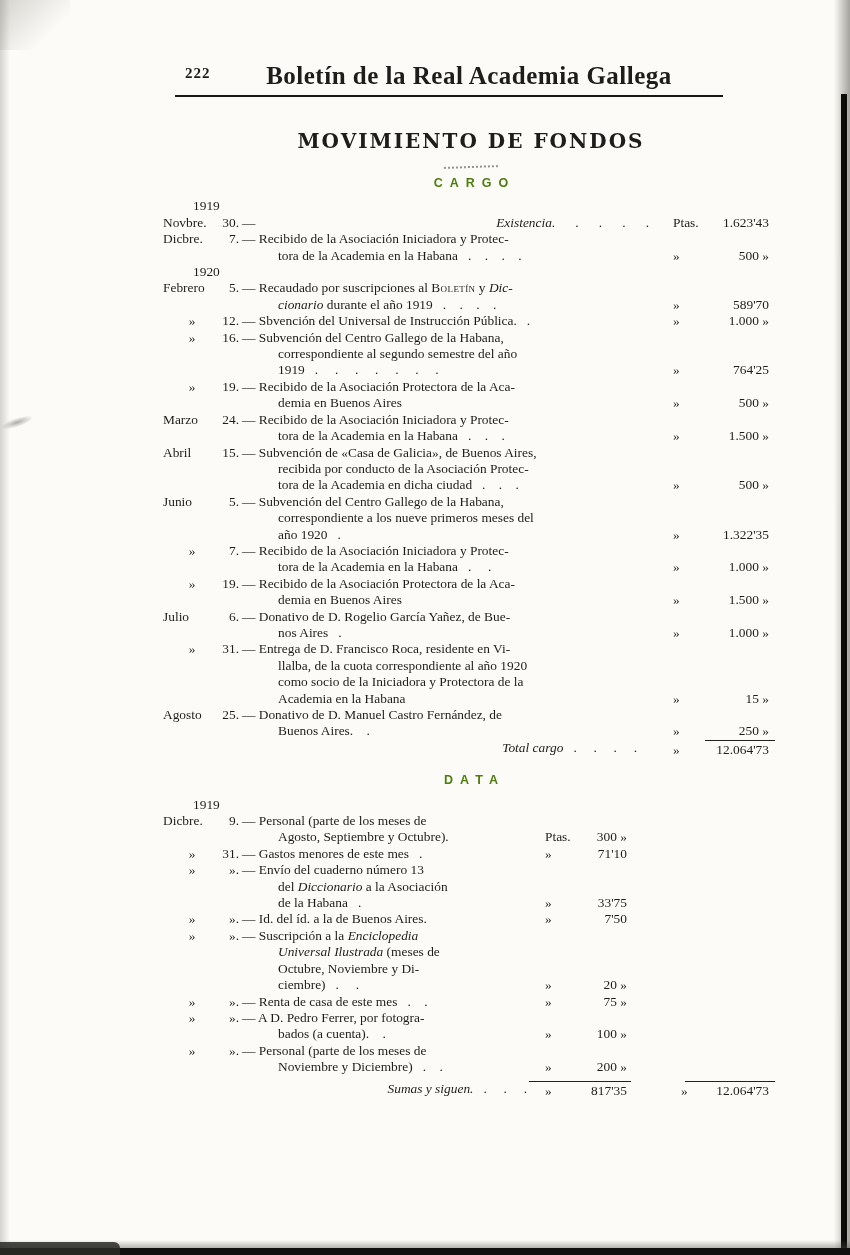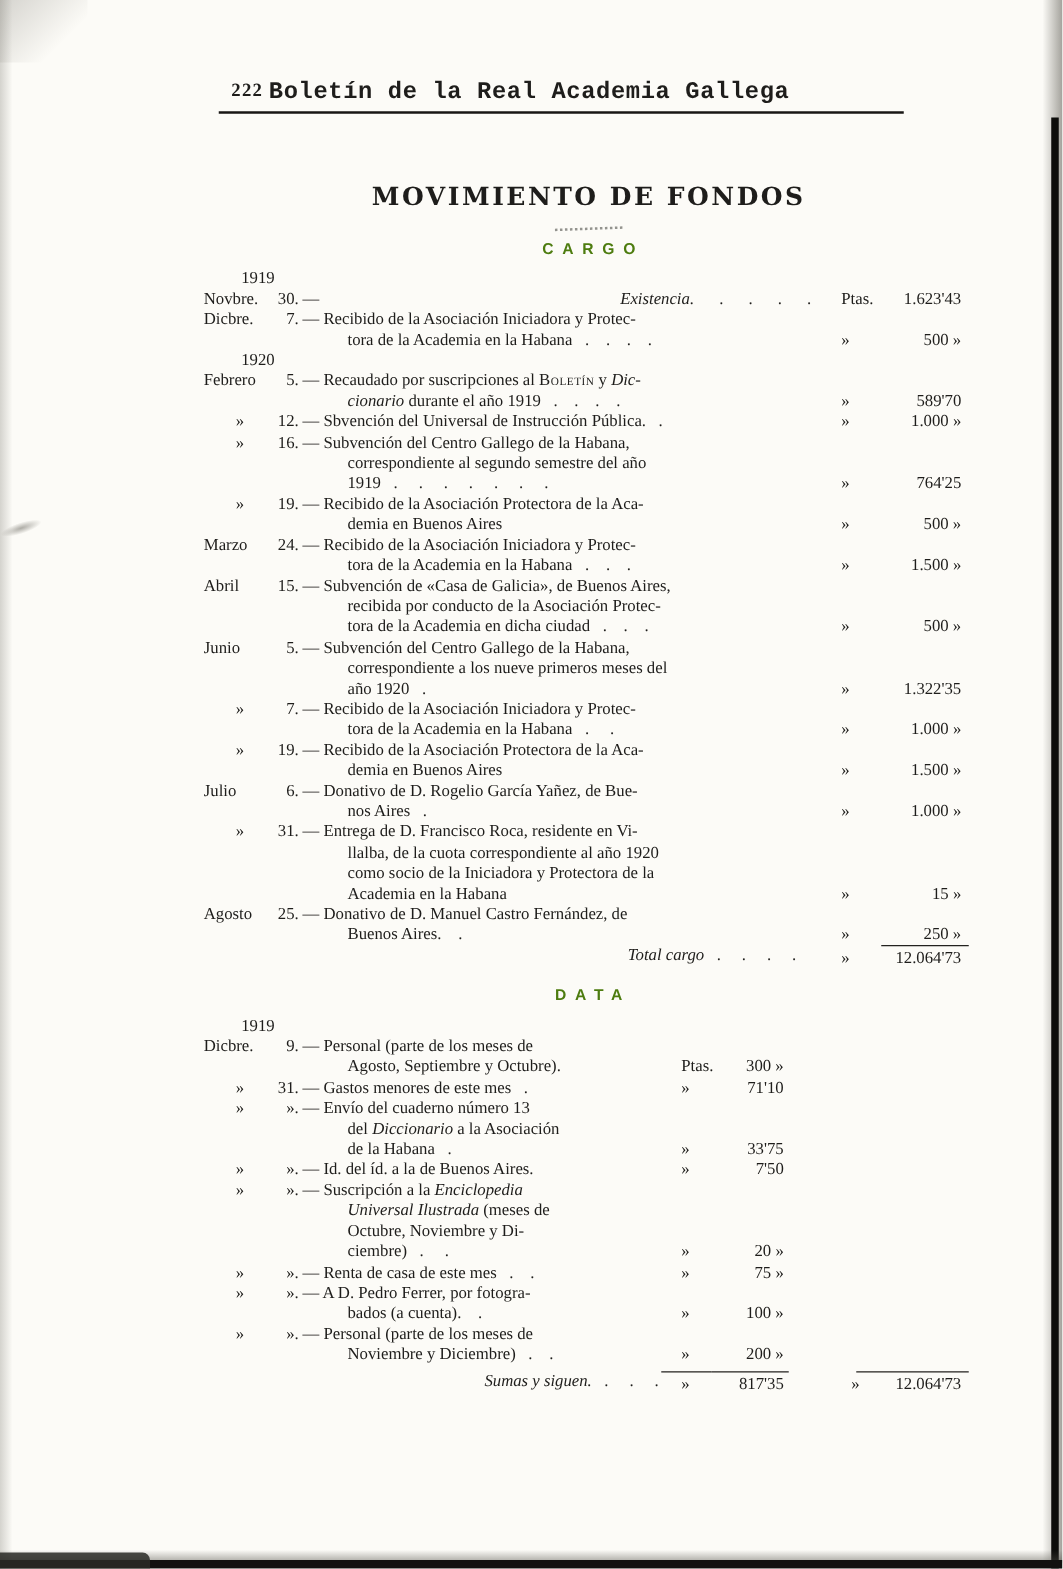--- a/index.html
+++ b/index.html
@@ -17,26 +17,26 @@
   .edge-bottom-soft{position:absolute;left:0;bottom:5px;width:100%;height:10px;
       background:linear-gradient(0deg,rgba(80,78,70,.5),rgba(255,255,255,0));}
   .edge-bottom-dark{position:absolute;left:0;bottom:0;width:100%;height:7px;background:#12110f;}
   .smudge-bl{position:absolute;left:0;bottom:0;width:120px;height:13px;background:#2a2a26;opacity:.85;border-radius:0 6px 0 0;}
   .speck-left{position:absolute;left:0;top:418px;width:34px;height:9px;border-radius:50%;
       background:radial-gradient(closest-side,rgba(110,108,100,.55),rgba(255,255,255,0));transform:rotate(-18deg);}
   
   .masthead{position:absolute;left:175px;top:62px;width:548px;
       border-bottom:2.5px solid #181715;padding-bottom:5px;}
   .pagenum{position:absolute;left:10px;top:3px;font-size:15px;font-weight:bold;letter-spacing:1px;}
-  .jtitle{font-size:19px;font-weight:bold;letter-spacing:.5px;
-      padding-left:40px;font-family:Liberation Mono, monospace;}
+  .jtitle{text-align:center;font-size:25px;font-weight:bold;letter-spacing:.5px;
+      padding-left:40px;font-family:Liberation Serif, serif;}
   
   .sheet{position:absolute;left:163px;top:128px;width:616px;font-size:13.4px;line-height:16.4px;}
   .doc-title{text-align:center;font-size:20px;line-height:26px;font-weight:bold;letter-spacing:2px;
-      margin-top:16px;font-family:"DejaVu Serif",serif;}
+      margin-top:0;font-family:"DejaVu Serif",serif;}
   .ornament{width:54px;height:3px;margin:12px auto 4px;border-top:2px dotted #7a7a74;
       transform:rotate(-2deg);opacity:.8;}
   .sec-head{font-family:"Liberation Sans","DejaVu Sans",sans-serif;font-size:12.5px;font-weight:bold;
       letter-spacing:7px;text-indent:7px;text-align:center;color:#4d7c0f;margin-bottom:7px;}
   .sec-head.datahead{margin-top:14px;margin-bottom:8px;}
   .rows{margin-top:4px;}
   
   .row{display:flex;align-items:stretch;}
   .col{flex:0 0 auto;box-sizing:border-box;}
   .month{width:48px;}

